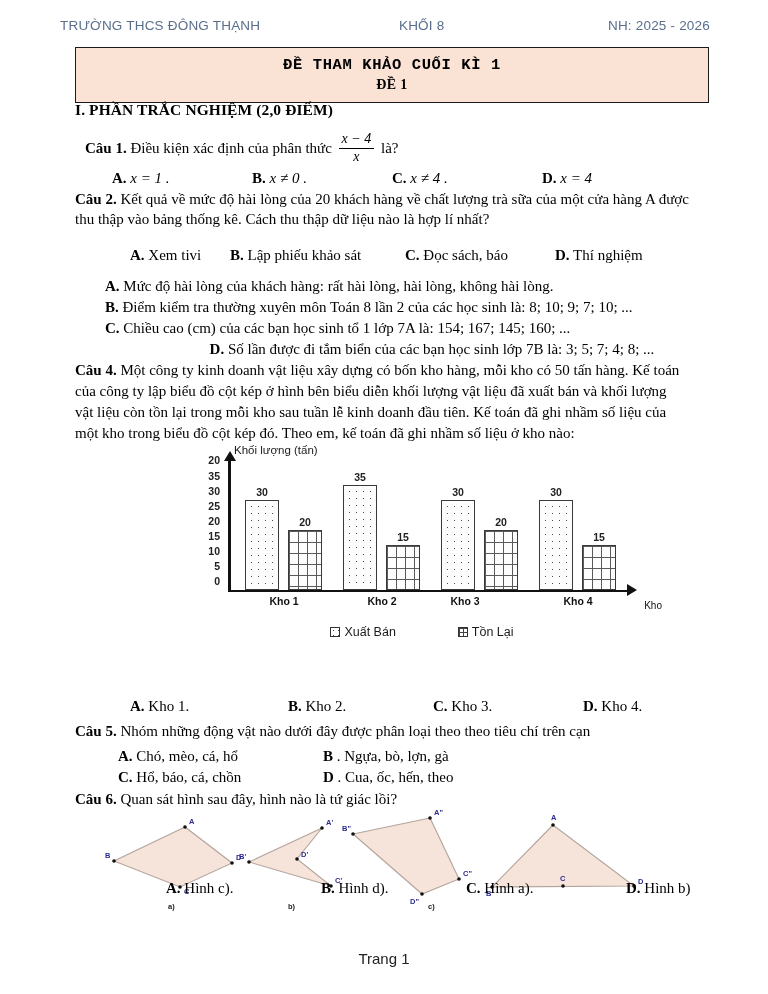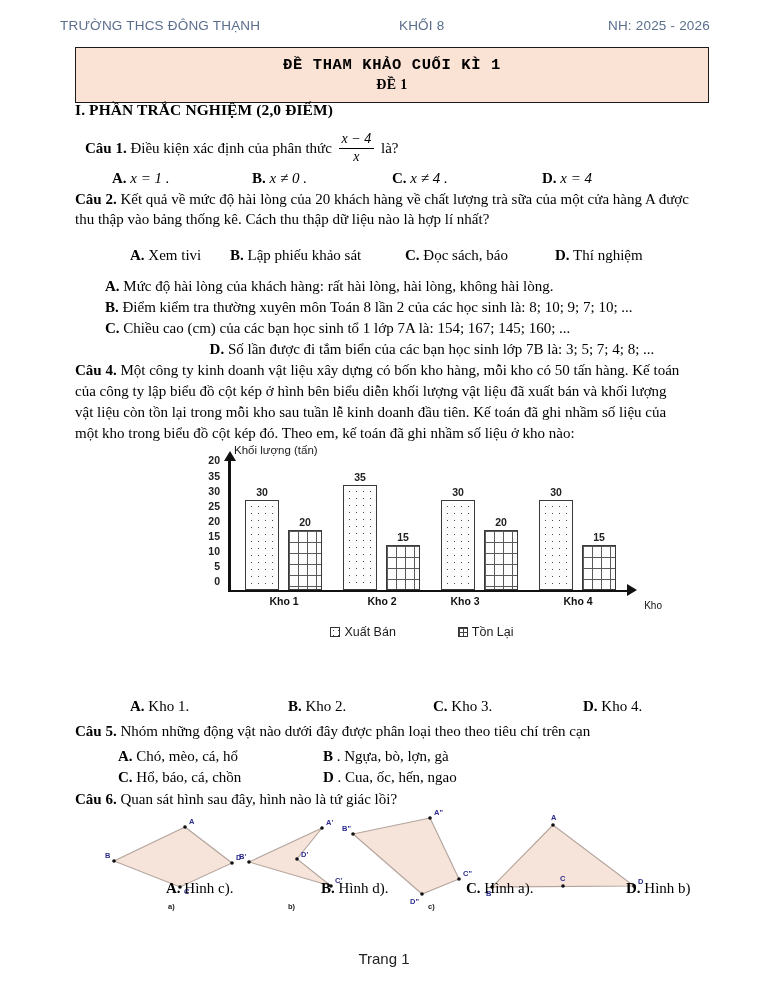--- a/index.html
+++ b/index.html
@@ -369,21 +369,21 @@
       <span>. Ngựa, bò, lợn, gà</span>
     </span>
   </div>
   <div class="opt-row" style="left:118px; top:769px; width:600px;">
     <span style="width:205px;">
       <b>C.</b>
       <span>Hổ, báo, cá, chồn</span>
     </span>
     <span>
       <b>D</b>
-      <span>. Cua, ốc, hến, ngao</span>
+      <span>. Cua, ốc, hến, theo</span>
     </span>
   </div>
 
   <div class="q" style="left:75px; top:790px; width:645px;">
     <b>Câu 6.</b>
     <span>Quan sát hình sau đây, hình nào là tứ giác lồi?</span>
   </div>
 
   <div class="figs">
     <svg width="600" height="108" viewBox="0 0 600 108">

